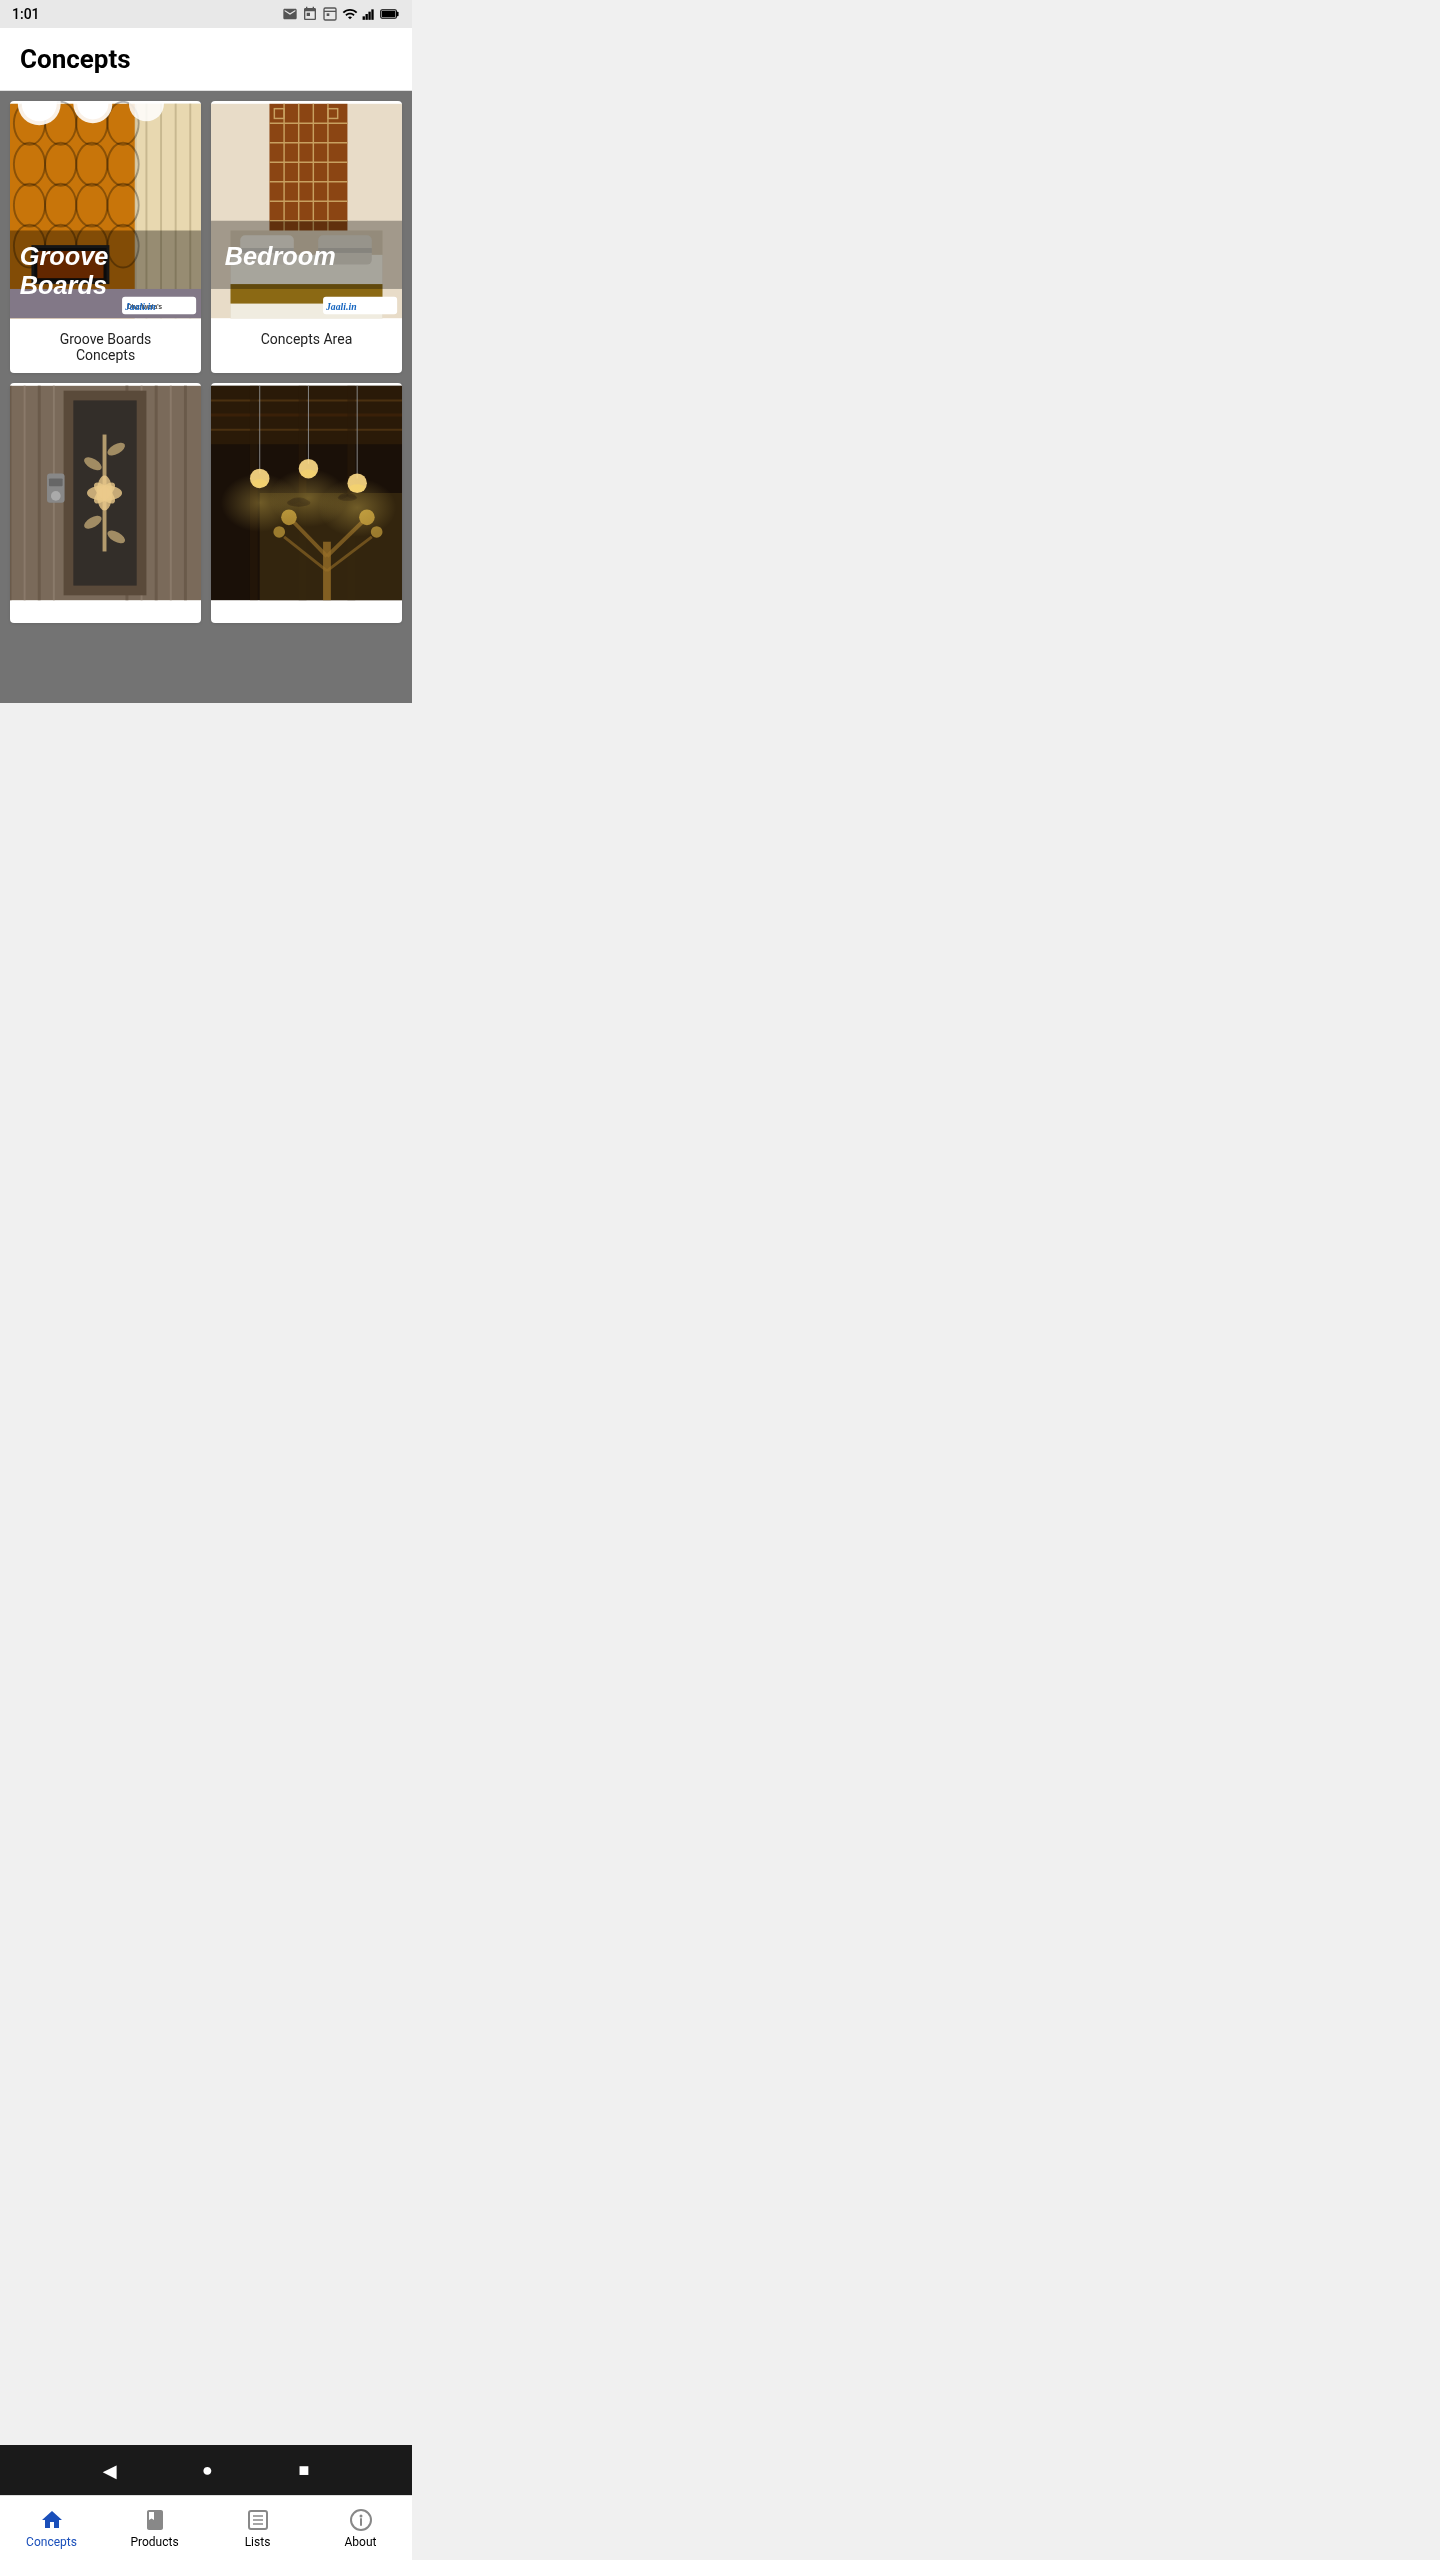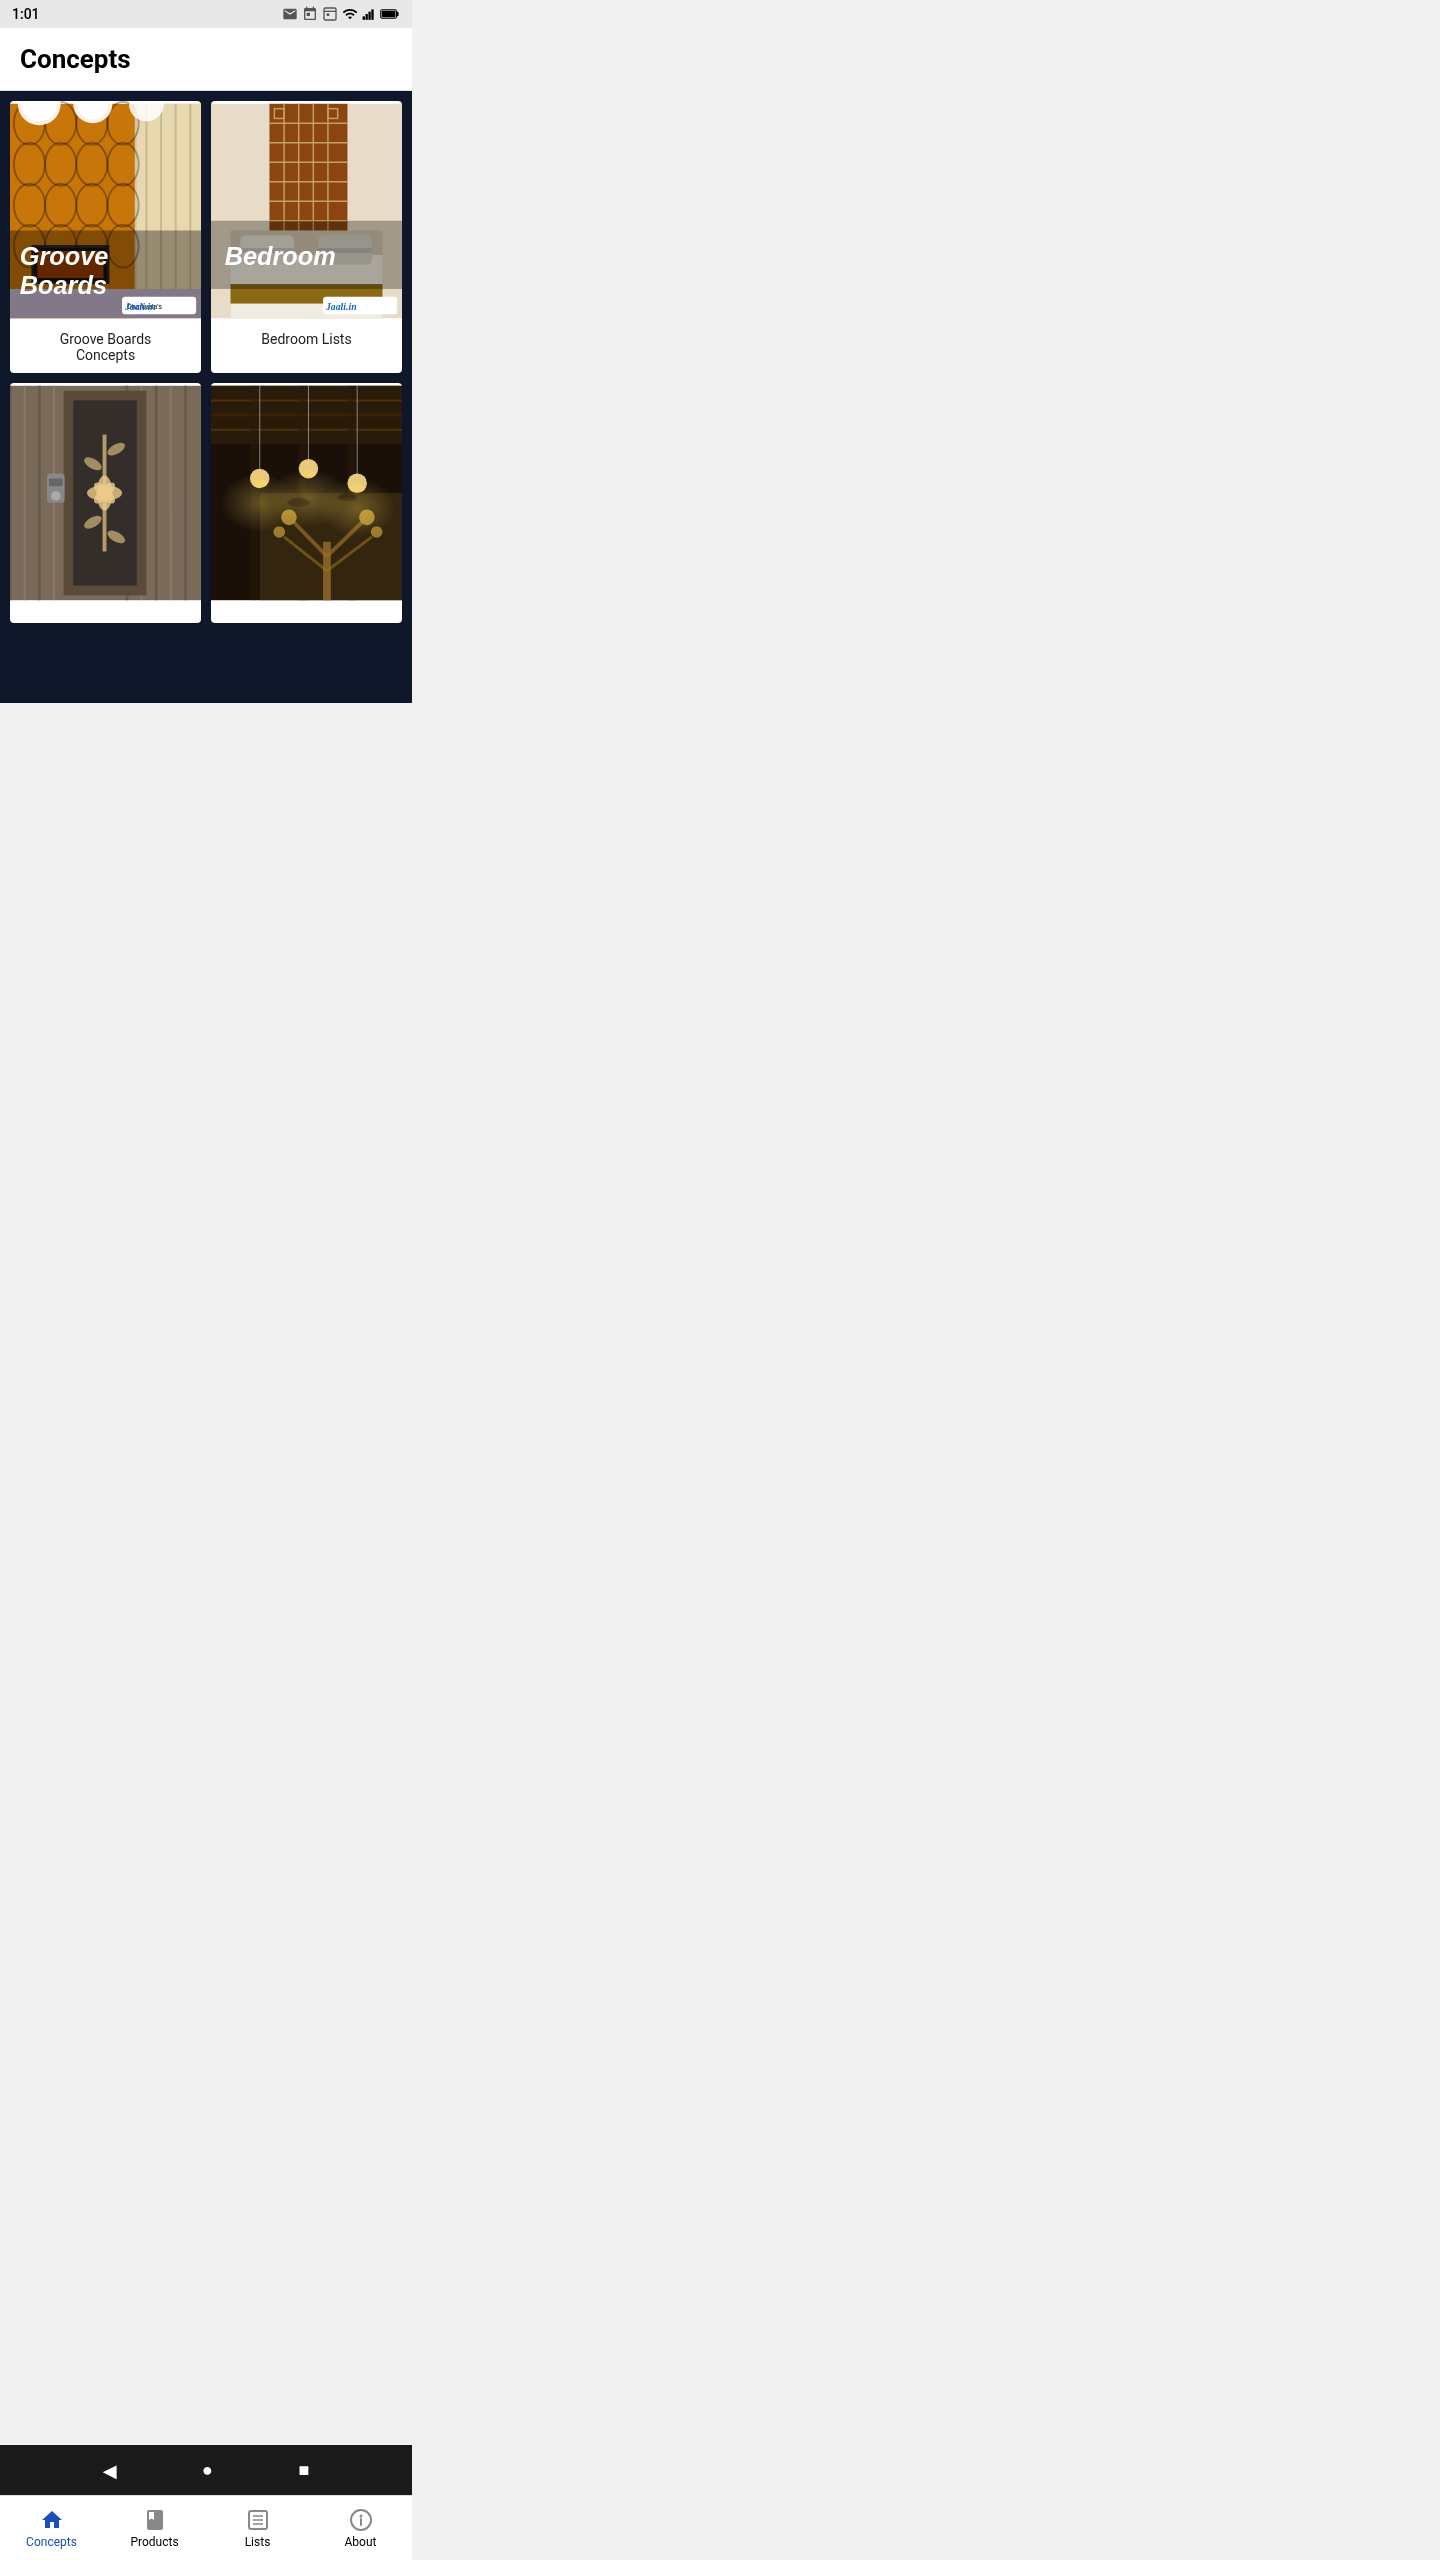--- a/index.html
+++ b/index.html
@@ -49,21 +49,21 @@
 
     .header-title {
       font-size: 26px;
       font-weight: 700;
       color: #000;
     }
 
     
     .content {
       padding: 10px;
-      background: #0f172a;
+      background: #737373;
       display: grid;
       grid-template-columns: 1fr 1fr;
       gap: 10px;
       padding-bottom: 80px;
     }
 
     .concept-card {
       background: #fff;
       border-radius: 4px;
       overflow: hidden;
@@ -286,21 +286,21 @@
         <rect x="20" y="185" width="156" height="20" fill="#8B6914"></rect>
 
         <rect x="0" y="120" width="196" height="70" fill="rgba(0,0,0,0.3)"></rect>
 
         <text x="14" y="165" font-family="Arial Black, Arial" font-weight="900" font-size="26" fill="white" font-style="italic">Bedroom</text>
 
         <rect x="115" y="198" width="76" height="18" rx="3" fill="white"></rect>
         <text x="118" y="212" font-family="Georgia, serif" font-size="10" fill="#1565c0" font-style="italic" font-weight="bold">Jaali.in</text>
       </svg>
     </div>
-    <div class="card-label">Bedroom Lists</div>
+    <div class="card-label">Concepts Area</div>
   </div>
 
   <div class="concept-card">
     <div class="card-image-wrapper">
       <svg width="100%" height="220" viewBox="0 0 196 220" xmlns="http://www.w3.org/2000/svg">
 
         <rect width="196" height="220" fill="#7a6a5a"></rect>
 
         <line x1="0" y1="0" x2="0" y2="220" stroke="#6a5a4a" stroke-width="3"></line>
         <line x1="15" y1="0" x2="15" y2="220" stroke="#8a7a6a" stroke-width="2"></line>

